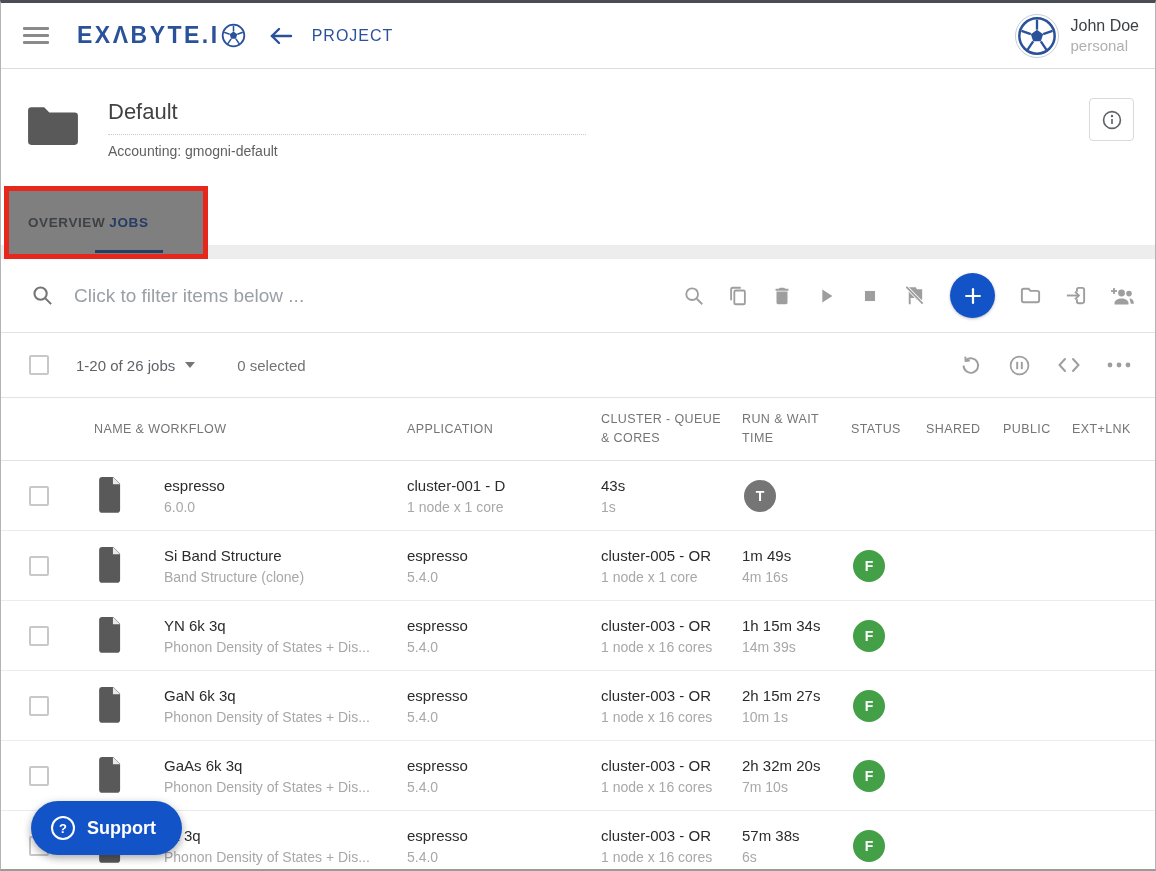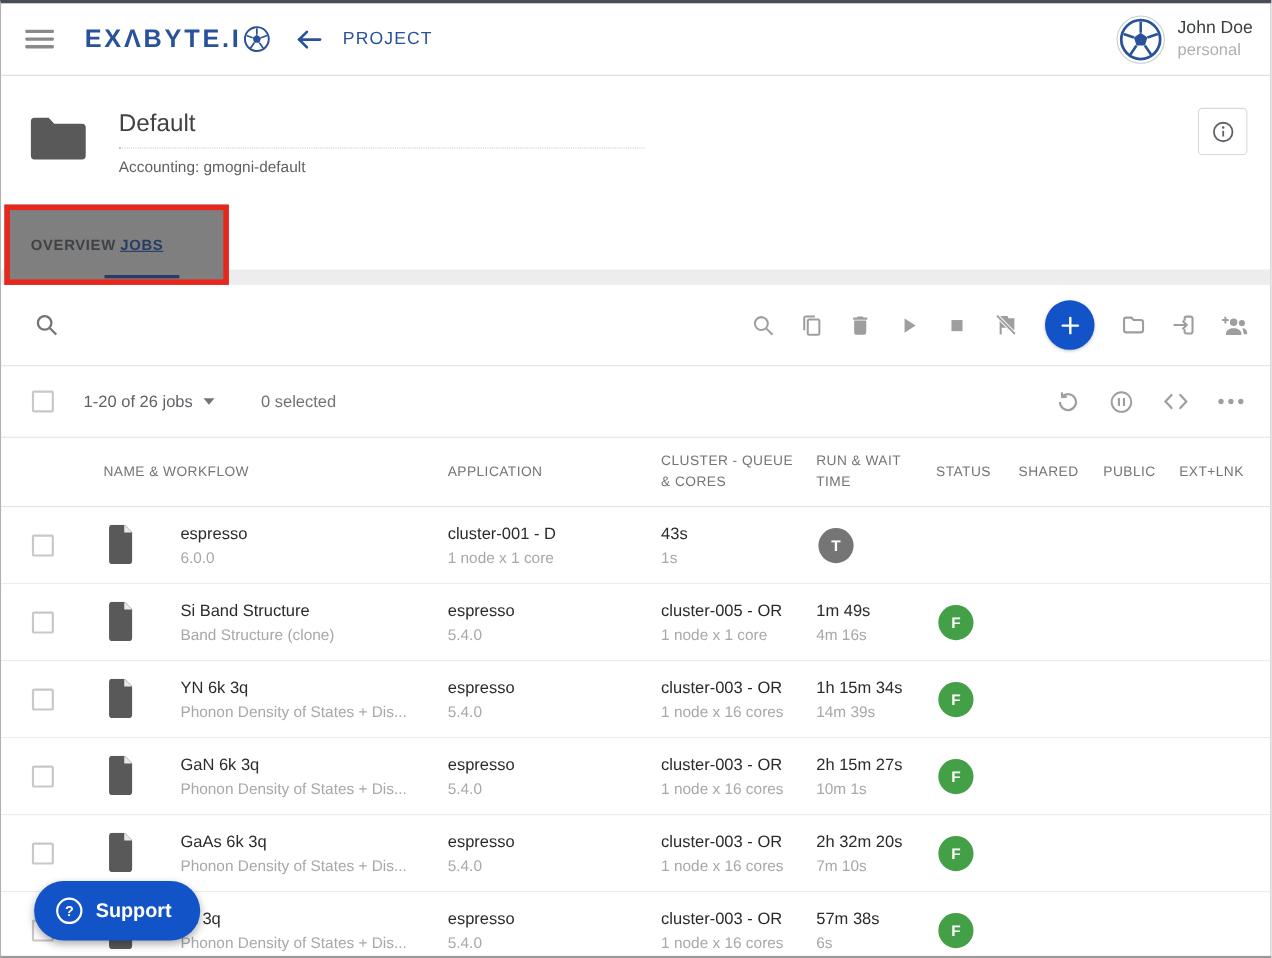--- a/index.html
+++ b/index.html
@@ -28,21 +28,21 @@
   .folder-big{margin-top:4px;}
   .project-text{margin-left:28px; width:478px;}
   .project-title{font-size:22px; color:#424242; padding-bottom:9px; border-bottom:1px dotted #c9c9c9;}
   .project-sub{font-size:14px; color:#616161; margin-top:8px;}
   .info-btn{position:absolute; right:21px; top:29px; width:45px; height:43px; border:1px solid #d9d9d9; border-radius:4px; background:#fff; display:flex; align-items:center; justify-content:center; cursor:pointer;}
   
   .tabsrow{position:relative; height:74px;}
   .tabsrow .bottom-strip{position:absolute; left:0; right:0; bottom:0; height:14px; background:#ededed;}
   .highlight-box{position:absolute; left:3px; top:1px; width:204px; height:73px; background:#7f7f7f; border:5px solid var(--red); display:flex; align-items:center; padding:0 0 0 17px; z-index:2;}
   .tab{font-size:13.5px; font-weight:bold; letter-spacing:0.6px; color:#3f4245; cursor:pointer; position:relative; padding:10px 2px;}
-  .tab.active{color:var(--navy-dark);text-decoration:underline;}
+  .tab.active{color:var(--navy-dark);}
   .tab.active::after{content:""; position:absolute; left:-12px; right:-12px; bottom:-13px; height:3px; background:var(--navy-dark);}
   
   .filterbar{height:74px; display:flex; align-items:center; padding:0 20px 0 30px; border-bottom:1px solid #e3e3e3;}
   .filter-input{border:none; outline:none; font-size:19px; color:#616161; flex:0 1 430px; margin-left:20px; font-family:"Liberation Sans",sans-serif;}
   .filter-input::placeholder{color:#9aa0a6;}
   .toolbar{margin-left:auto; display:flex; align-items:center; gap:22px;}
   .icon-btn{cursor:pointer; display:flex; align-items:center; justify-content:center;}
   .fab{width:45px; height:45px; border-radius:50%; background:var(--accent); display:flex; align-items:center; justify-content:center; cursor:pointer; margin:0 2px; box-shadow:0 1px 3px rgba(0,0,0,.25);}
   
   .selrow{height:65px; display:flex; align-items:center; padding:0 24px 0 28px; border-bottom:1px solid #e3e3e3;}
@@ -149,20 +149,21 @@
     </div>
   </div>
 
   <div class="filterbar">
     <span class="icon-btn">
       <svg width="23" height="23" viewBox="0 0 24 24" fill="none" stroke="#757575" stroke-width="2.2">
           <circle cx="10" cy="10" r="6.4"></circle>
           <line x1="15" y1="15" x2="21" y2="21"></line>
         </svg>
     </span>
+    <input class="filter-input" type="text" placeholder="Click to filter items below ..." style="">
     <div class="toolbar">
       <span class="icon-btn">
         <svg width="22" height="22" viewBox="0 0 24 24" fill="none" stroke="#9e9e9e" stroke-width="2">
             <circle cx="10" cy="10" r="6.4"></circle>
             <line x1="15" y1="15" x2="21" y2="21"></line>
           </svg>
       </span>
       <span class="icon-btn">
         <svg width="22" height="22" viewBox="0 0 24 24" fill="none" stroke="#9e9e9e" stroke-width="2">
             <rect x="8" y="6" width="11.5" height="15" rx="1.5"></rect>

